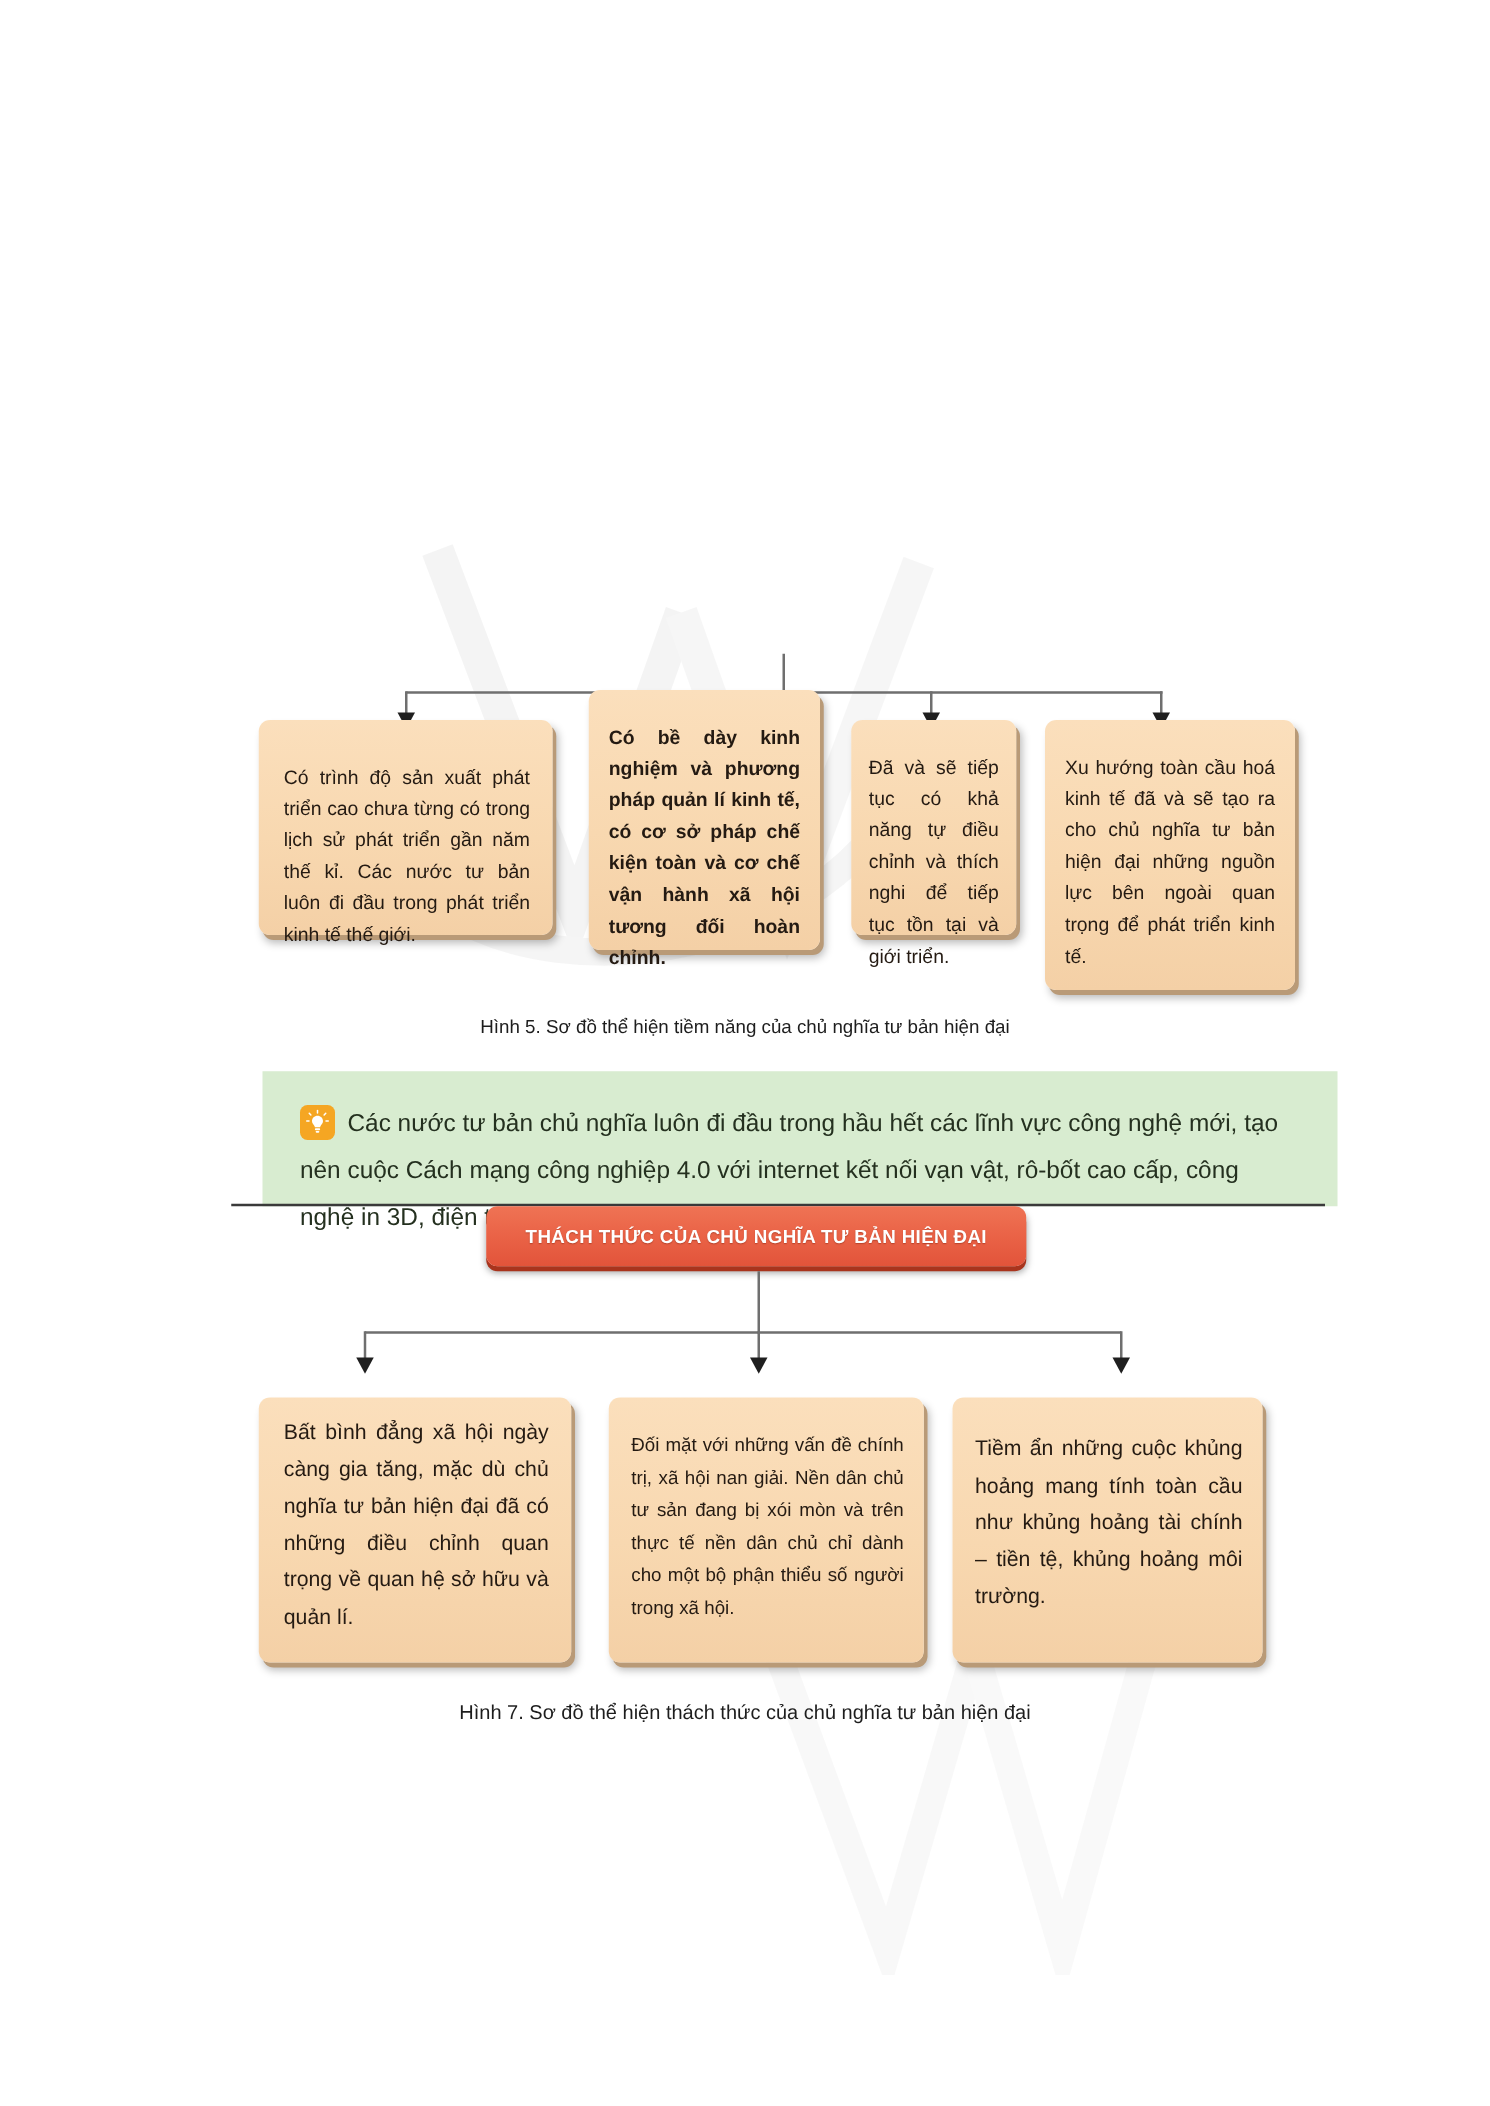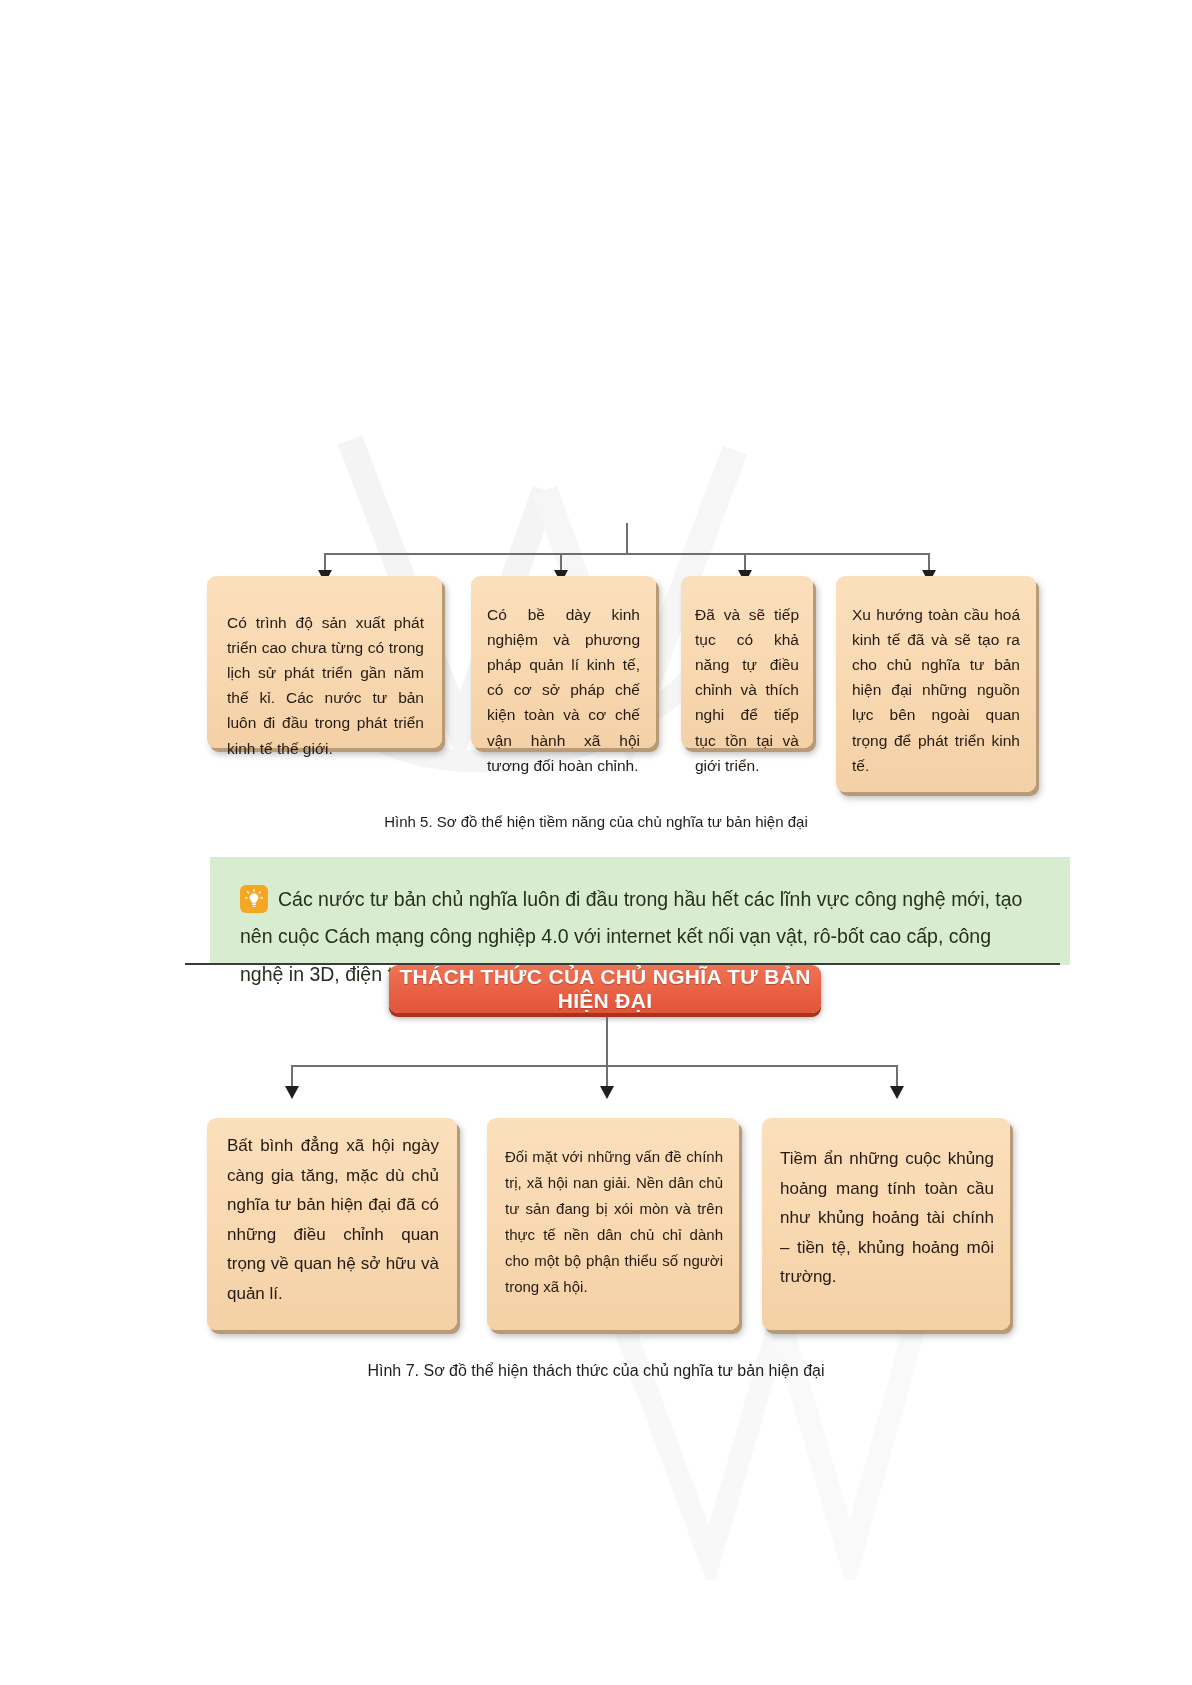--- a/index.html
+++ b/index.html
@@ -155,21 +155,21 @@
     <div class="conn v" style="left:744px; top:553px; height:20px;"></div>
     <div class="arrow" style="left:738px; top:570px;"></div>
 
     <div class="conn v" style="left:928px; top:553px; height:20px;"></div>
     <div class="arrow" style="left:922px; top:570px;"></div>
 
     <div class="node" style="left:207px; top:576px; width:235px; height:172px; padding:34px 18px 0 20px;">
       <span class="node-text" style="font-size:15.5px;">Có trình độ sản xuất phát triển cao chưa từng có trong lịch sử phát triển gần năm thế kỉ. Các nước tư bản luôn đi đầu trong phát triển kinh tế thế giới.</span>
     </div>
 
-    <div class="node" style="left:471px; top:576px; width:185px; height:172px; padding:26px 16px 0 16px;">
+    <div class="node" style="left:471px; top:552px; width:185px; height:208px; padding:26px 16px 0 16px;font-weight:bold;">
       <span class="node-text" style="font-size:15.5px;">Có bề dày kinh nghiệm và phương pháp quản lí kinh tế, có cơ sở pháp chế kiện toàn và cơ chế vận hành xã hội tương đối hoàn chỉnh.</span>
     </div>
 
     <div class="node" style="left:681px; top:576px; width:132px; height:172px; padding:26px 14px 0 14px;">
       <span class="node-text" style="font-size:15.5px;">Đã và sẽ tiếp tục có khả năng tự điều chỉnh và thích nghi để tiếp tục tồn tại và giới triển.</span>
     </div>
 
     <div class="node" style="left:836px; top:576px; width:200px; height:216px; padding:26px 16px 0 16px;">
       <span class="node-text" style="font-size:15.5px;">Xu hướng toàn cầu hoá kinh tế đã và sẽ tạo ra cho chủ nghĩa tư bản hiện đại những nguồn lực bên ngoài quan trọng để phát triển kinh tế.</span>
     </div>
@@ -193,21 +193,21 @@
           </g>
         </svg>
       </span><span>Các nước tư bản chủ nghĩa luôn đi đầu trong hầu hết các lĩnh vực công nghệ mới, tạo nên cuộc Cách mạng công nghiệp 4.0 với internet kết nối vạn vật, rô-bốt cao cấp, công nghệ in 3D, điện toán đám mây, trí tuệ thông minh nhân tạo,...</span>
     </div>
   </div>
 
   <div class="rule" style="left:185px; top:963px; width:875px;"></div>
 
   <div class="figure" style="left:0; top:0; width:1192px; height:1420px;">
 
-    <div class="banner" style="left:389px; top:965px; width:432px; height:48px; font-size:21px;">
+    <div class="banner" style="left:389px; top:965px; width:432px; height:48px; font-size:15px;">
       <span>THÁCH THỨC CỦA CHỦ NGHĨA TƯ BẢN HIỆN ĐẠI</span>
     </div>
 
     <div class="conn v" style="left:606px; top:1017px; height:50px;"></div>
     <div class="conn h" style="left:292px; top:1065px; width:605px;"></div>
 
     <div class="conn v" style="left:291px; top:1065px; height:24px;"></div>
     <div class="arrow" style="left:285px; top:1086px;"></div>
 
     <div class="conn v" style="left:606px; top:1065px; height:24px;"></div>

